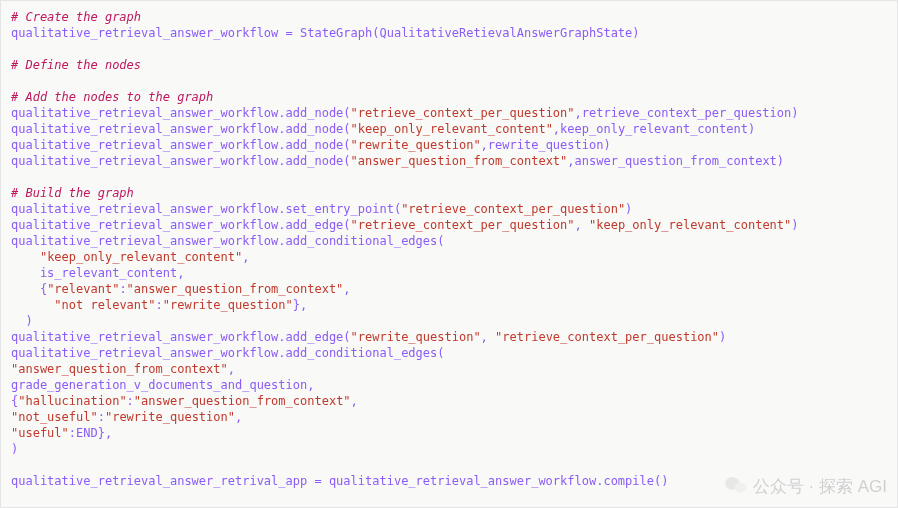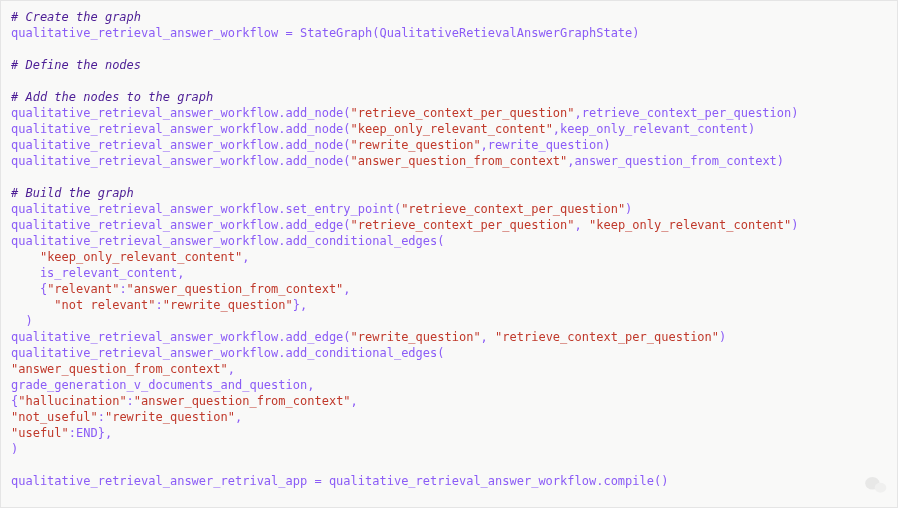--- a/index.html
+++ b/index.html
@@ -10,21 +10,21 @@
     line-height: 16px;
     padding: 8px 10px;
     color: #000;
     white-space: nowrap;
     position: relative;
     width: 898px;
     height: 508px;
     overflow: hidden;
     border: 1px solid #e5e5e5;
   }
-  .comment { color: #4c1d95; font-style: italic; }
+  .comment { color: #be185d; font-style: italic; }
   .str { color: #c0392b; }
   .plain { color: #8b5cf6; }
   .line { display: block; height: 16px; }
   .blank { display: block; height: 16px; }
   .watermark {
     position: absolute;
     right: 10px;
     bottom: 10px;
     color: #d0d0d0;
     font-family: "Microsoft YaHei","PingFang SC",sans-serif;
@@ -41,13 +41,14 @@
 
 <pre id="code"><span class="line"><span class="comment"># Create the graph</span></span><span class="line"><span class="plain">qualitative_retrieval_answer_workflow = StateGraph(QualitativeRetievalAnswerGraphState)</span></span><span class="blank">&nbsp;</span><span class="line"><span class="comment"># Define the nodes</span></span><span class="blank">&nbsp;</span><span class="line"><span class="comment"># Add the nodes to the graph</span></span><span class="line"><span class="plain">qualitative_retrieval_answer_workflow.add_node(</span><span class="str">"retrieve_context_per_question"</span><span class="plain">,retrieve_context_per_question)</span></span><span class="line"><span class="plain">qualitative_retrieval_answer_workflow.add_node(</span><span class="str">"keep_only_relevant_content"</span><span class="plain">,keep_only_relevant_content)</span></span><span class="line"><span class="plain">qualitative_retrieval_answer_workflow.add_node(</span><span class="str">"rewrite_question"</span><span class="plain">,rewrite_question)</span></span><span class="line"><span class="plain">qualitative_retrieval_answer_workflow.add_node(</span><span class="str">"answer_question_from_context"</span><span class="plain">,answer_question_from_context)</span></span><span class="blank">&nbsp;</span><span class="line"><span class="comment"># Build the graph</span></span><span class="line"><span class="plain">qualitative_retrieval_answer_workflow.set_entry_point(</span><span class="str">"retrieve_context_per_question"</span><span class="plain">)</span></span><span class="line"><span class="plain">qualitative_retrieval_answer_workflow.add_edge(</span><span class="str">"retrieve_context_per_question"</span><span class="plain">, </span><span class="str">"keep_only_relevant_content"</span><span class="plain">)</span></span><span class="line"><span class="plain">qualitative_retrieval_answer_workflow.add_conditional_edges(</span></span><span class="line"><span class="plain">    </span><span class="str">"keep_only_relevant_content"</span><span class="plain">,</span></span><span class="line"><span class="plain">    is_relevant_content,</span></span><span class="line"><span class="plain">    {</span><span class="str">"relevant"</span><span class="plain">:</span><span class="str">"answer_question_from_context"</span><span class="plain">,</span></span><span class="line"><span class="plain">      </span><span class="str">"not relevant"</span><span class="plain">:</span><span class="str">"rewrite_question"</span><span class="plain">},</span></span><span class="line"><span class="plain">  )</span></span><span class="line"><span class="plain">qualitative_retrieval_answer_workflow.add_edge(</span><span class="str">"rewrite_question"</span><span class="plain">, </span><span class="str">"retrieve_context_per_question"</span><span class="plain">)</span></span><span class="line"><span class="plain">qualitative_retrieval_answer_workflow.add_conditional_edges(</span></span><span class="line"><span class="str">"answer_question_from_context"</span><span class="plain">,</span></span><span class="line"><span class="plain">grade_generation_v_documents_and_question,</span></span><span class="line"><span class="plain">{</span><span class="str">"hallucination"</span><span class="plain">:</span><span class="str">"answer_question_from_context"</span><span class="plain">,</span></span><span class="line"><span class="str">"not_useful"</span><span class="plain">:</span><span class="str">"rewrite_question"</span><span class="plain">,</span></span><span class="line"><span class="str">"useful"</span><span class="plain">:END},</span></span><span class="line"><span class="plain">)</span></span><span class="blank">&nbsp;</span><span class="line"><span class="plain">qualitative_retrieval_answer_retrival_app = qualitative_retrieval_answer_workflow.compile()</span></span></pre>
 
 <div class="watermark">
   <span>
     <svg width="22" height="18" viewBox="0 0 24 20" fill="none">
       <ellipse cx="8" cy="8" rx="8" ry="7" fill="#d8d8d8"></ellipse>
       <ellipse cx="17" cy="13" rx="6.5" ry="5.5" fill="#e8e8e8"></ellipse>
     </svg>
   </span>
+  <span>公众号 · 探索 AGI</span>
 </div>
 
 </body></html>

